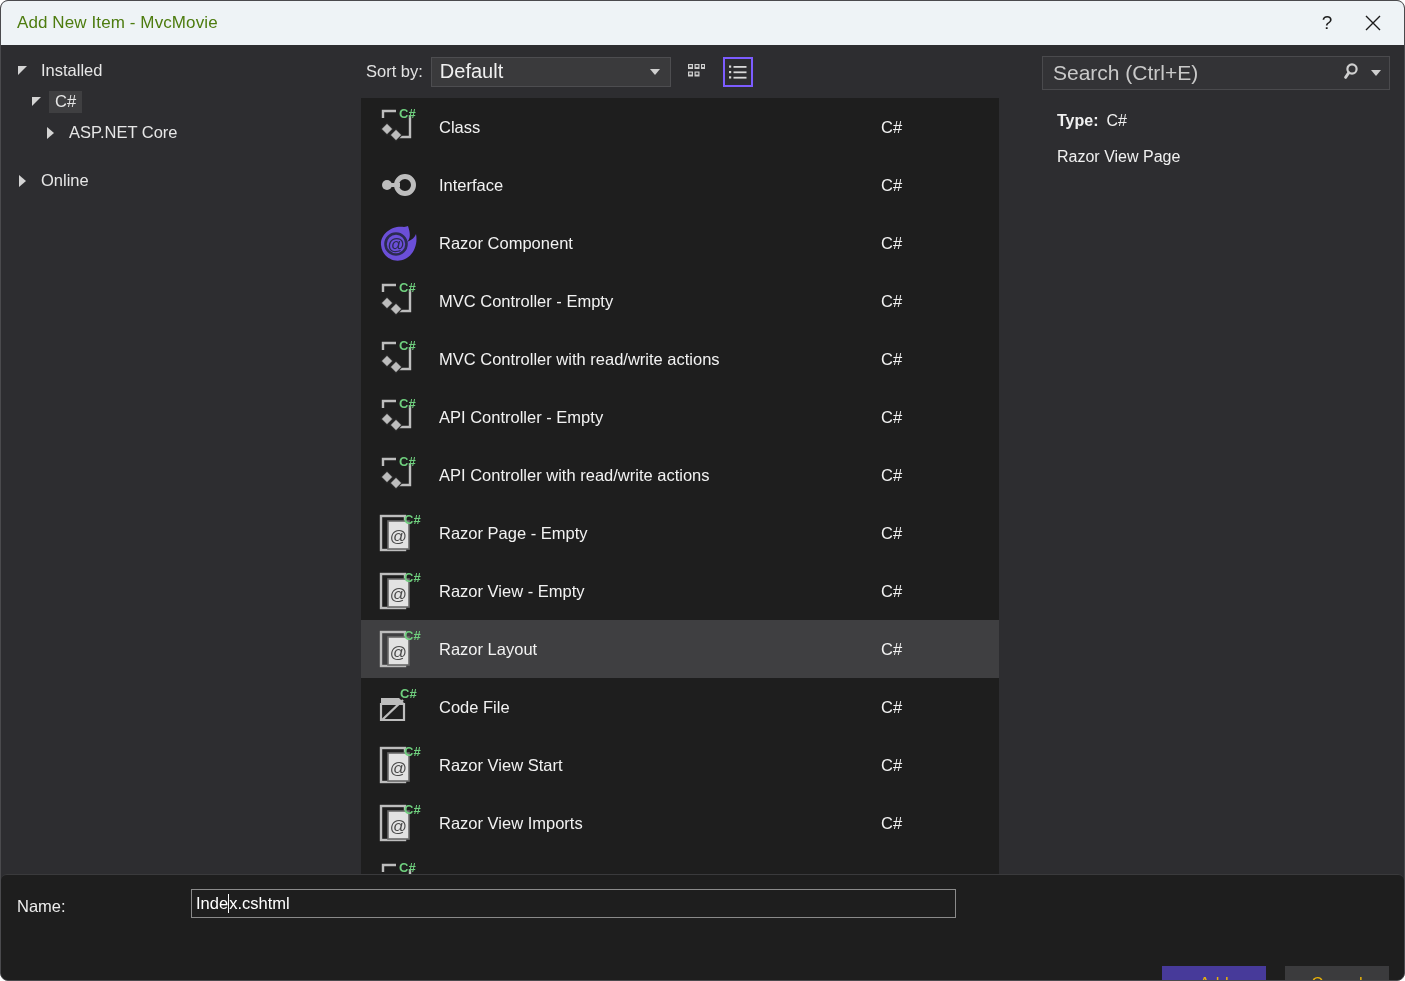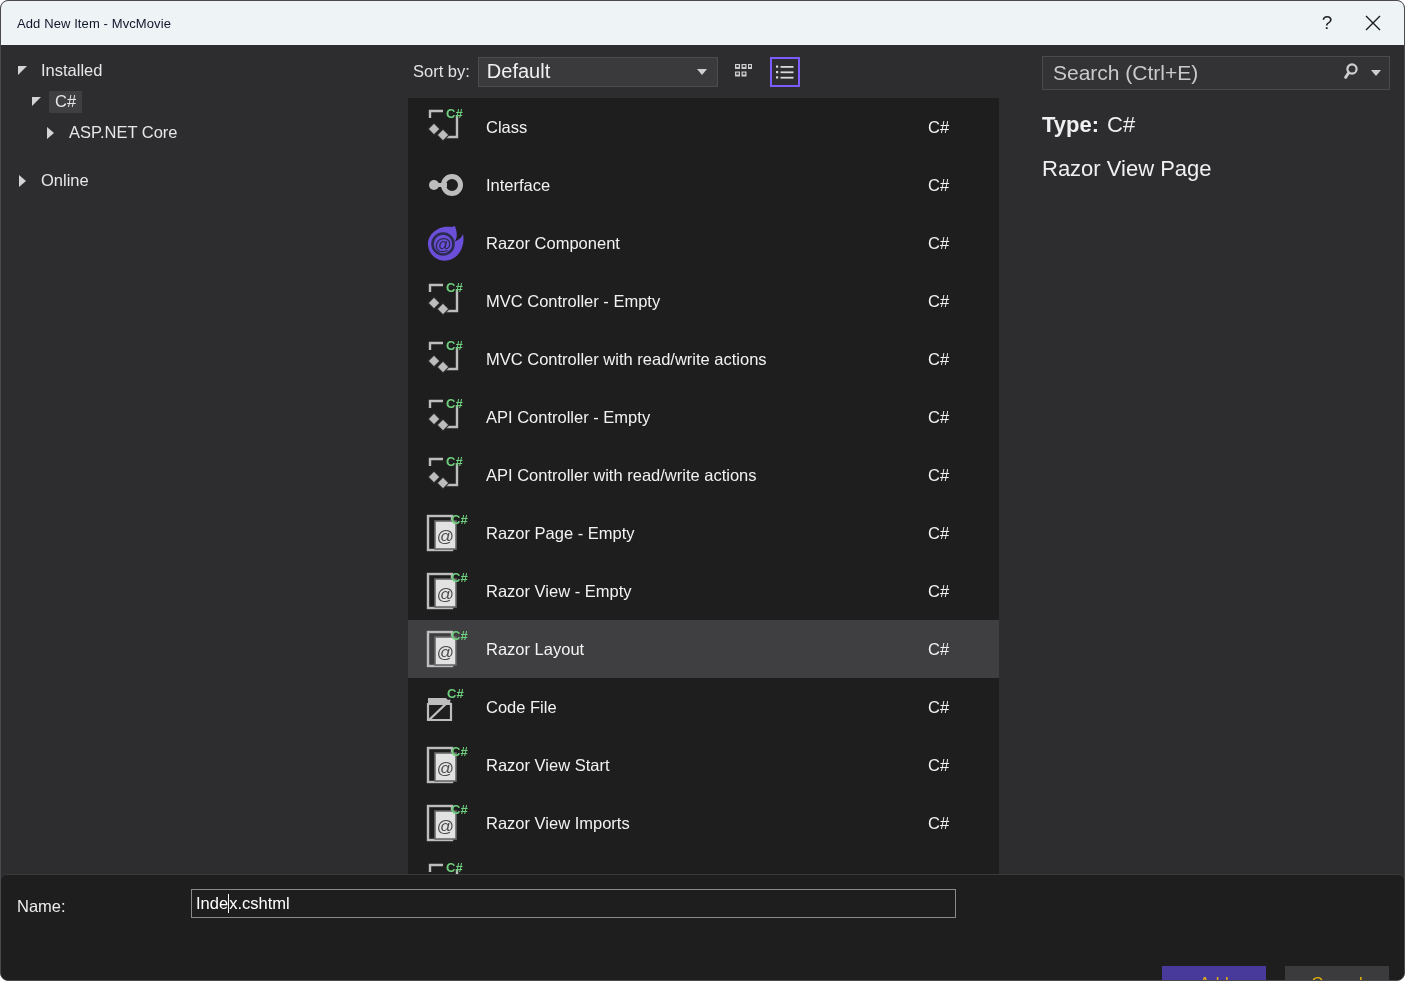--- a/index.html
+++ b/index.html
@@ -29,22 +29,22 @@
   #titlebar {
     height: 44px;
     flex: 0 0 44px;
     background: #eef3f6;
     display: flex;
     align-items: center;
     padding-left: 16px;
     position: relative;
   }
   #title-text {
-    font-size: 13px;
-    color: #0f172a;
+    font-size: 17px;
+    color: #4d7c0f;
     letter-spacing: .1px;
   }
   .titlebar-btn {
     width: 46px;
     height: 44px;
     display: flex;
     align-items: center;
     justify-content: center;
     color: #1b1b1b;
     cursor: default;
@@ -97,21 +97,20 @@
 
   .indent-1 { padding-left: 8px; }
   .indent-2 { padding-left: 38px; }
 
   
   #center {
     flex: 1 1 auto;
     display: flex;
     flex-direction: column;
     min-width: 0;
-    margin-left: 47px;
   }
 
   #toolbar {
     height: 53px;
     flex: 0 0 53px;
     display: flex;
     align-items: center;
     padding-left: 5px;
   }
   #sortby-label {
@@ -211,24 +210,24 @@
   #search-placeholder {
     flex: 1 1 auto;
     font-size: 21px;
     color: #c9c9c9;
   }
   #search-caret {
     width:0;height:0;margin-left:8px;margin-right:2px;
     border-left:5px solid transparent;border-right:5px solid transparent;border-top:6px solid #cfcfcf;
   }
   .detail-line {
-    font-size: 22px;
+    font-size: 16px;
     color: #f0f0f0;
     margin-bottom: 18px;
-    margin-left: 0;
+    margin-left: 15px;
   }
   .detail-line b { font-weight: bold; margin-right: 8px; }
 
   
   #footer {
     flex: 0 0 106px;
     height: 106px;
     background: #1e1e1e;
     border-top: 1px solid #3a3a3c;
     position: relative;

